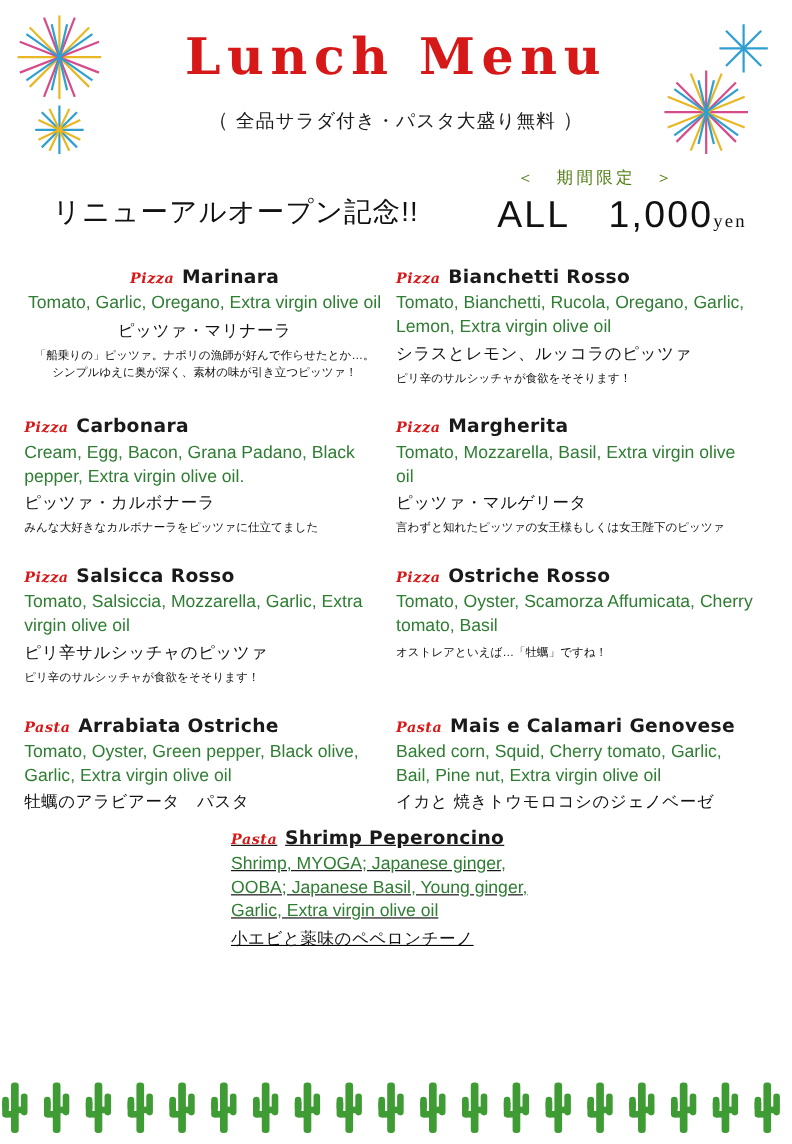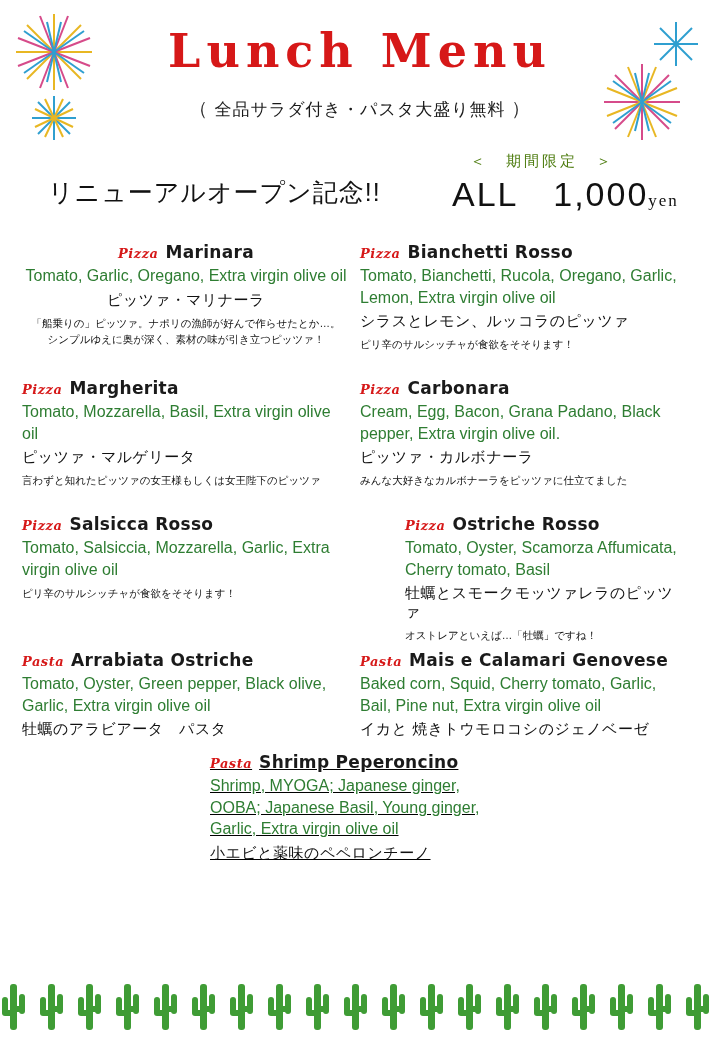--- a/index.html
+++ b/index.html
@@ -306,56 +306,56 @@
         <div class="name-jp">シラスとレモン、ルッコラのピッツァ</div>
         <div class="desc-jp" style="white-space:pre-line;">ピリ辛のサルシッチャが食欲をそそります！</div>
       </div>
     </div>
   </div>
 
   <div class="row">
     <div class="col">
       <div class="item" style="min-height:130px;">
         <div class="item-head">
+          <span class="cat">Pizza</span><span class="name-en">Carbonara</span>
+        </div>
+        <div class="ingredients">Cream, Egg, Bacon, Grana Padano, Black pepper, Extra virgin olive oil.</div>
+        <div class="name-jp">ピッツァ・カルボナーラ</div>
+        <div class="desc-jp" style="white-space:pre-line;">みんな大好きなカルボナーラをピッツァに仕立てました</div>
+      </div>
+    </div>
+    <div class="col">
+      <div class="item" style="min-height:130px;">
+        <div class="item-head">
           <span class="cat">Pizza</span><span class="name-en">Margherita</span>
         </div>
         <div class="ingredients">Tomato, Mozzarella, Basil, Extra virgin olive oil</div>
         <div class="name-jp">ピッツァ・マルゲリータ</div>
         <div class="desc-jp" style="white-space:pre-line;">言わずと知れたピッツァの女王様もしくは女王陛下のピッツァ</div>
       </div>
     </div>
+  </div>
+
+  <div class="row">
     <div class="col">
       <div class="item" style="min-height:130px;">
         <div class="item-head">
-          <span class="cat">Pizza</span><span class="name-en">Carbonara</span>
-        </div>
-        <div class="ingredients">Cream, Egg, Bacon, Grana Padano, Black pepper, Extra virgin olive oil.</div>
-        <div class="name-jp">ピッツァ・カルボナーラ</div>
-        <div class="desc-jp" style="white-space:pre-line;">みんな大好きなカルボナーラをピッツァに仕立てました</div>
-      </div>
-    </div>
-  </div>
-
-  <div class="row">
+          <span class="cat">Pizza</span><span class="name-en">Salsicca Rosso</span>
+        </div>
+        <div class="ingredients">Tomato, Salsiccia, Mozzarella, Garlic, Extra virgin olive oil</div>
+        <div class="name-jp">ピリ辛サルシッチャのピッツァ</div>
+        <div class="desc-jp" style="white-space:pre-line;">ピリ辛のサルシッチャが食欲をそそります！</div>
+      </div>
+    </div>
     <div class="col">
       <div class="item" style="min-height:130px;">
         <div class="item-head">
-          <span class="cat">Pizza</span><span class="name-en">Salsicca Rosso</span>
-        </div>
-        <div class="ingredients">Tomato, Salsiccia, Mozzarella, Garlic, Extra virgin olive oil</div>
-        <div class="desc-jp" style="white-space:pre-line;">ピリ辛のサルシッチャが食欲をそそります！</div>
-      </div>
-    </div>
-    <div class="col">
-      <div class="item" style="min-height:130px;margin-left:45px;">
-        <div class="item-head">
           <span class="cat">Pizza</span><span class="name-en">Ostriche Rosso</span>
         </div>
         <div class="ingredients">Tomato, Oyster, Scamorza Affumicata, Cherry tomato, Basil</div>
-        <div class="name-jp">牡蠣とスモークモッツァレラのピッツァ</div>
         <div class="desc-jp" style="white-space:pre-line;">オストレアといえば…「牡蠣」ですね！</div>
       </div>
     </div>
   </div>
 
   <div class="row">
     <div class="col">
       <div class="item" style="min-height:96px;">
         <div class="item-head">
           <span class="cat">Pasta</span><span class="name-en">Arrabiata Ostriche</span>

